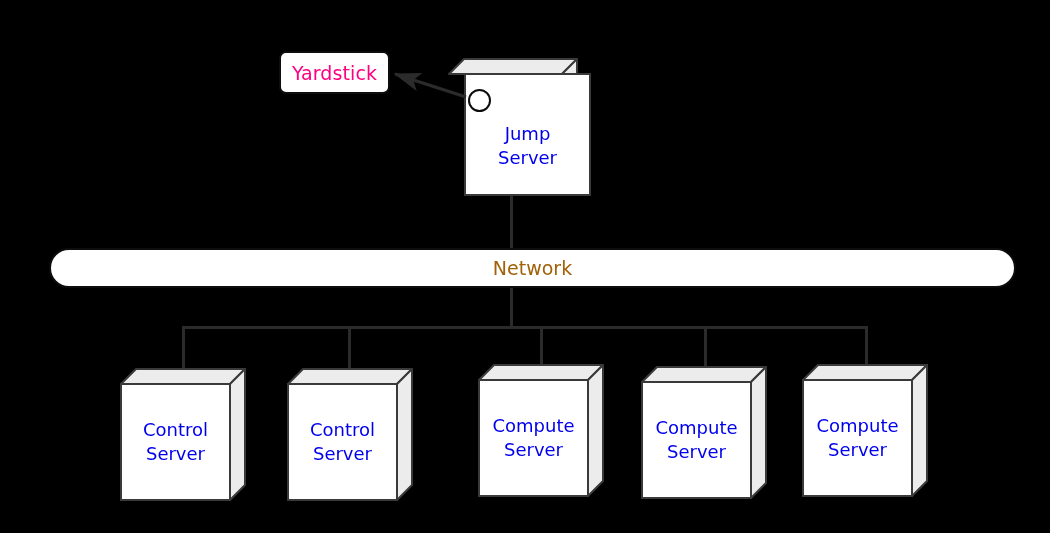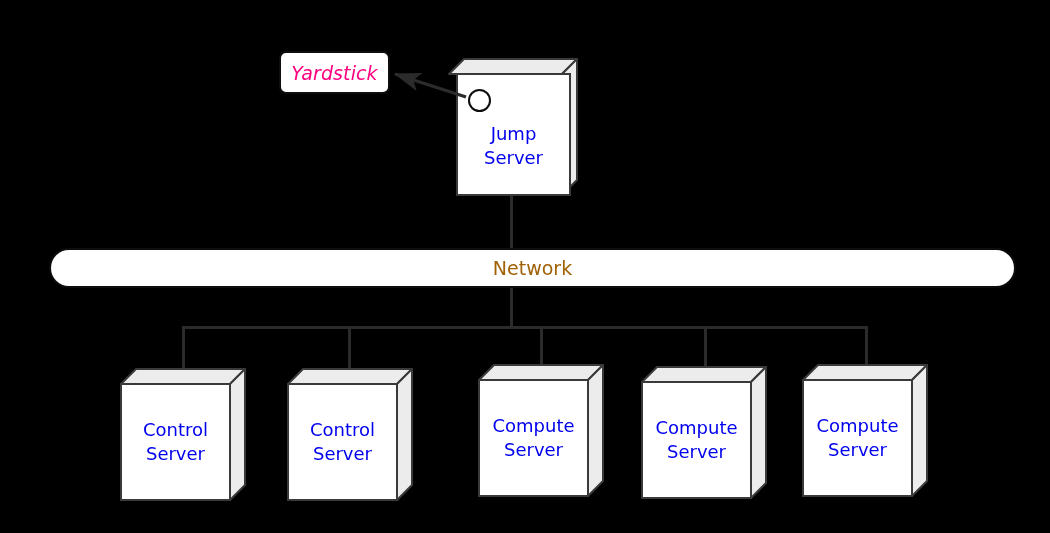--- a/index.html
+++ b/index.html
@@ -119,32 +119,32 @@
   <div class="line line-v" style="left:510px; top:287px; height:42px;"></div>
 
   <div class="line line-h" style="left:182px; top:326px; width:686px;"></div>
 
   <div class="line line-v" style="left:182px; top:326px; height:45px;"></div>
   <div class="line line-v" style="left:348px; top:326px; height:45px;"></div>
   <div class="line line-v" style="left:540px; top:326px; height:40px;"></div>
   <div class="line line-v" style="left:704px; top:326px; height:42px;"></div>
   <div class="line line-v" style="left:865px; top:326px; height:40px;"></div>
 
-  <div class="plain-box" style="left:279px; top:51px; width:111px; height:43px;font-style:italic;">
+  <div class="plain-box" style="left:279px; top:51px; width:111px; height:43px;">
     <span class="label" style="color:#ff0080;">Yardstick</span>
   </div>
 
   <div class="node3d" style="left:448px; top:58px; width:130px; height:138px;">
     <svg class="poly" width="130" height="138" viewBox="0 0 130 138">
 
       <polygon points="1,16 16,1 129,1 114,16" fill="#ececec" stroke="#3a3a3a" stroke-width="2" stroke-linejoin="round"></polygon>
 
       <polygon points="114,16 129,1 129,122 114,137" fill="#ececec" stroke="#3a3a3a" stroke-width="2" stroke-linejoin="round"></polygon>
     </svg>
-    <div class="front-face" style="left:8px; top:15px; width:115px; height:123px;justify-content:center;">
+    <div class="front-face" style="left:16px; top:15px; width:127px; height:123px;justify-content:center;">
       <span class="label" style="margin-top:22px;">Jump
 Server</span>
     </div>
     <div class="lollipop" style="left:20px; top:31px; width:23px; height:23px;"></div>
   </div>
 
   <svg class="arrow-layer">
     <defs>
       <marker id="arrowhead" markerWidth="9" markerHeight="9" refX="7.6" refY="3.1" orient="auto" markerUnits="strokeWidth">
         <path d="M0,0.3 L8,3.1 L0,5.9 L1.9,3.1 Z" fill="#2b2b2b"></path>

